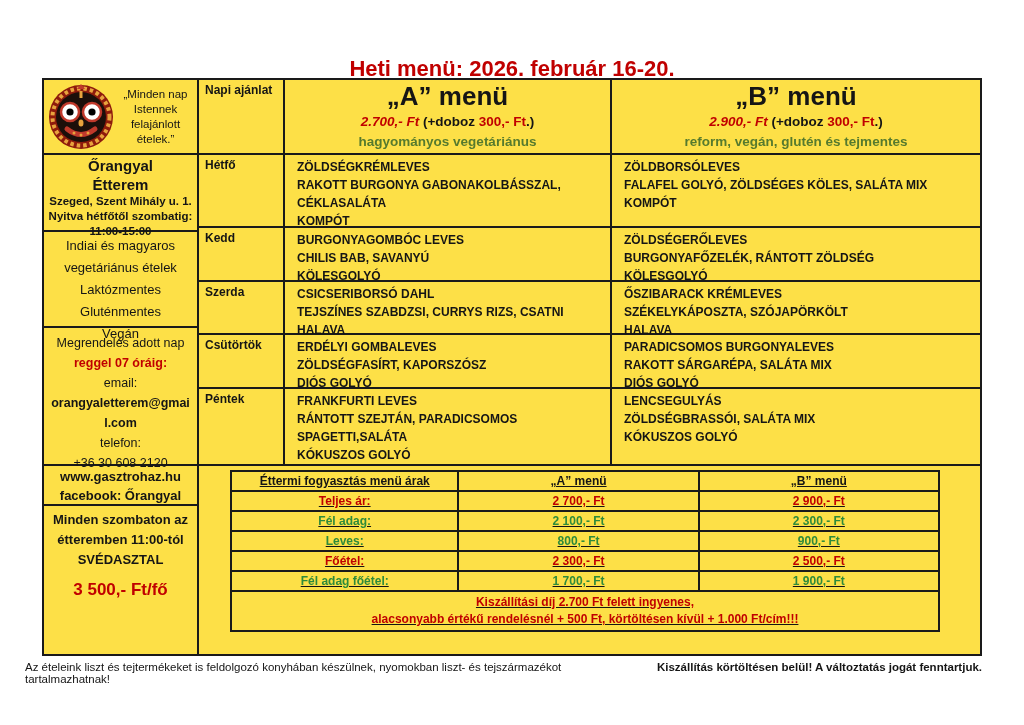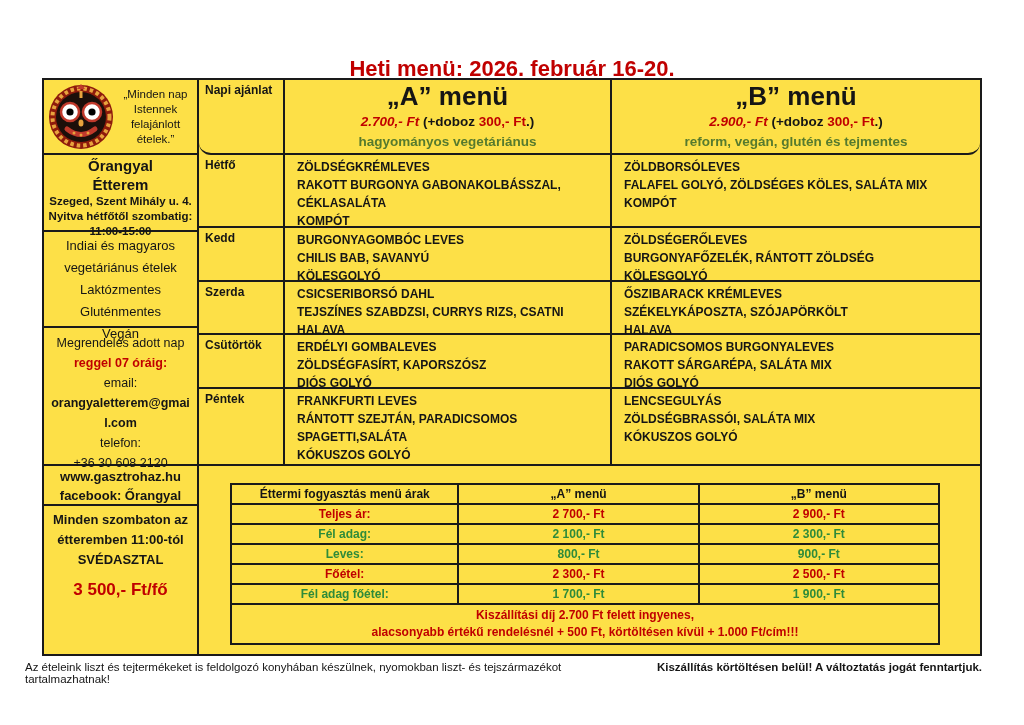--- a/index.html
+++ b/index.html
@@ -25,32 +25,32 @@
   .web-sec { height:40px; font-size:13px; font-weight:bold; line-height:19px; padding-top:1px; }
   .sat-sec { border-bottom:none; flex:1; font-size:13px; font-weight:bold; line-height:20px; padding:4px 4px 0 4px; }
   .sat-price { color:#c00000; font-size:17px; margin-top:10px; }
 
   
   .content { flex:1; display:flex; flex-direction:column; }
   .row { display:flex; border-bottom:2px solid #1a1a1a; }
   .day-col { width:86px; border-right:2px solid #1a1a1a; font-weight:bold; font-size:12px; padding:3px 6px; }
   .a-col { width:327px; border-right:2px solid #1a1a1a; }
   .b-col { flex:1; }
-  .header-row { height:75px;border-radius:12px; }
+  .header-row { height:75px; }
   .r1 { height:73px; } .r2 { height:54px; } .r3 { height:53px; } .r4 { height:54px; } .r5 { height:77px; }
   .menu-head { text-align:center; padding-top:1px; }
   .menu-title { font-size:26px; font-weight:bold; line-height:31px; }
   .menu-priceline { font-size:13.5px; font-weight:bold; line-height:20px; }
   .menu-priceline .main-price { color:#c00000; font-style:italic; }
   .menu-priceline .box-price { color:#c00000; }
   .menu-sub { font-size:13.5px; font-weight:bold; color:#567a2e; line-height:19px; }
   .dishes { font-weight:bold; font-size:12px; line-height:18px; padding:3px 12px; white-space:pre-line; }
 
   
-  .bottom-row { border-bottom:none; flex:1; display:block; padding:17px 0 0 31px; }
+  .bottom-row { border-bottom:none; flex:1; display:block; padding:4px 0 0 31px;text-decoration:underline; }
   .price-table { border-collapse:collapse; width:710px; font-size:12px; }
   .price-table th, .price-table td { border:2px solid #1a1a1a; text-align:center; font-weight:bold; padding:2px 4px; height:20px; }
   .price-table col.c1 { width:228px; } .price-table col.c2 { width:241px; } .price-table col.c3 { width:241px; }
   .price-table .red { color:#c00000; }
   .price-table .green { color:#2e8b3a; }
   .note-cell div { color:#c00000; line-height:17px; font-weight:bold; }
 
   .footer { position:absolute; left:25px; right:42px; top:661px; display:flex; justify-content:space-between; font-size:11.5px; }
   .f-right { font-weight:bold; white-space:nowrap; }
   .f-left { padding-right:12px; }
@@ -83,21 +83,21 @@
             <circle cx="34" cy="52" r="1.5" fill="#e8a33d"></circle>
             <circle cx="41" cy="50" r="1.5" fill="#e8a33d"></circle>
           </svg>
         </div>
         <div class="quote">„Minden nap Istennek felajánlott ételek.”</div>
       </div>
 
       <div class="s-sec name-sec">
         <div class="rest-name">Őrangyal</div>
         <div class="rest-name">Étterem</div>
-        <div class="addr">Szeged, Szent Mihály u. 4.</div>
+        <div class="addr">Szeged, Szent Mihály u. 1.</div>
         <div class="addr">Nyitva hétfőtől szombatig:</div>
         <div class="addr">11:00-15:00</div>
       </div>
 
       <div class="s-sec feat-sec">
         <div>Indiai és magyaros vegetáriánus ételek</div>
         <div>Laktózmentes</div>
         <div>Gluténmentes</div>
         <div>Vegán</div>
       </div>

